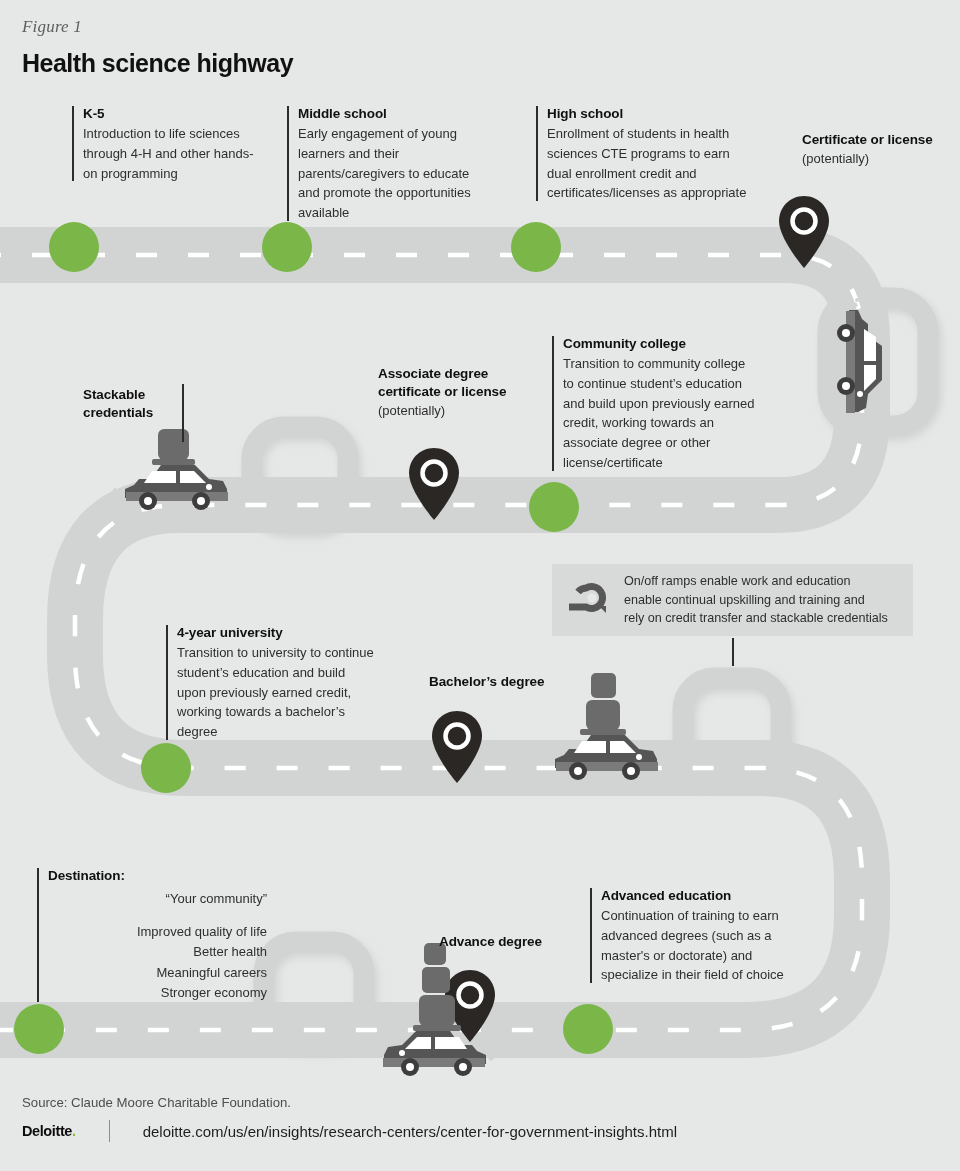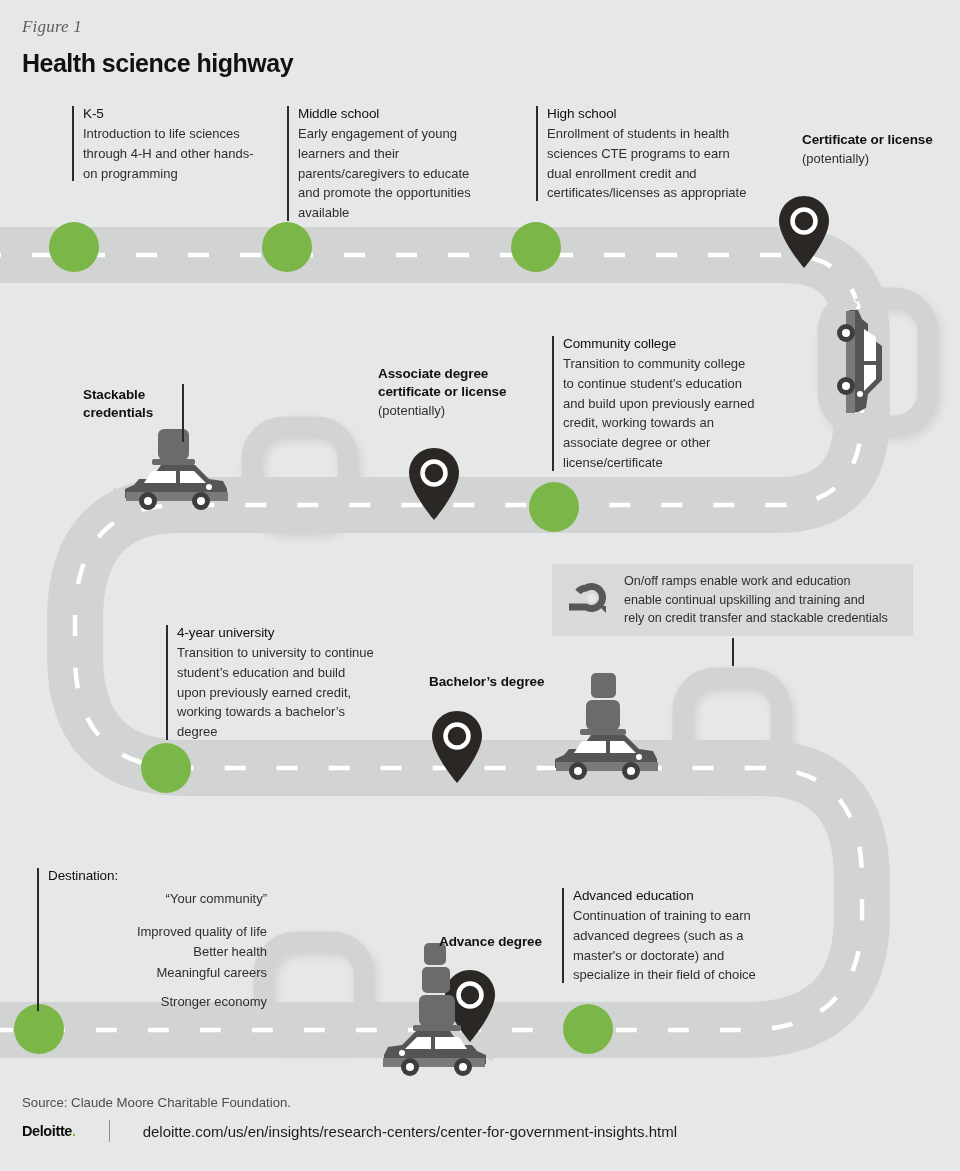--- a/index.html
+++ b/index.html
@@ -24,21 +24,21 @@
 
   
   #road-layer { position: absolute; left: 0; top: 0; width: 960px; height: 1171px; }
 
   
   .callout { position: absolute; padding-left: 11px; }
   .callout::before {
     content: ""; position: absolute; left: 0; top: 2px; bottom: 2px;
     width: 1.6px; background: #2b2b2b;
   }
-  .c-title { font-size: 13.5px; font-weight: normal; color: #101010; line-height: 1.42; letter-spacing: -0.1px; }
+  .c-title { font-size: 13.5px; font-weight: bold; color: #101010; line-height: 1.42; letter-spacing: -0.1px; }
   .c-body { font-size: 13px; color: #2e2e2e; line-height: 1.52; margin-top: 1px; }
   .c-sub { font-size: 13px; color: #2e2e2e; line-height: 1.5; }
   .c-list { font-size: 13px; color: #2e2e2e; line-height: 1.58; margin-top: 4px; text-align: right; }
 
   
   .pinlabel { position: absolute; text-align: left; }
   .pinlabel .c-title { font-size: 13.5px; font-weight: bold; color: #101010; line-height: 1.35; }
   .pinlabel .c-sub { font-size: 13px; color: #2e2e2e; }
 
   
@@ -242,32 +242,32 @@
   <div class="callout" style="left:552px; top:334px; width:203px;">
     <div class="c-title">Community college</div>
     <div class="c-body">Transition to community college to continue student’s education and build upon previously earned credit, working towards an associate degree or other license/certificate</div>
   </div>
 
   <div class="callout" style="left:166px; top:623px; width:208px;">
     <div class="c-title">4-year university</div>
     <div class="c-body">Transition to university to continue student’s education and build upon previously earned credit, working towards a bachelor’s degree</div>
   </div>
 
-  <div class="callout" style="left:562px; top:886px; width:197px;">
+  <div class="callout" style="left:590px; top:886px; width:197px;">
     <div class="c-title">Advanced education</div>
     <div class="c-body">Continuation of training to earn advanced degrees (such as a master's or doctorate) and specialize in their field of choice</div>
   </div>
 
   <div class="callout" style="left:37px; top:866px; width:230px;">
     <div class="c-title">Destination:</div>
     <div class="c-list">“Your community”</div>
     <div class="c-list" style="margin-top:12px">Improved quality of life</div>
     <div class="c-list" style="margin-top:0">Better health</div>
     <div class="c-list" style="margin-top:0">Meaningful careers</div>
-    <div class="c-list" style="margin-top:9px">Stronger economy</div>
+    <div class="c-list" style="margin-top:0">Stronger economy</div>
   </div>
 
   <div class="pinlabel" style="left:83px; top:386px; width:92px;">
     <div class="c-title">Stackable</div>
     <div class="c-title">credentials</div>
   </div>
   <div style="position:absolute; left:182px; top:384px; width:1.6px; height:58px; background:#2b2b2b;"></div>
 
   <div class="pinlabel" style="left:802px; top:131px; width:150px;">
     <div class="c-title">Certificate or license</div>

